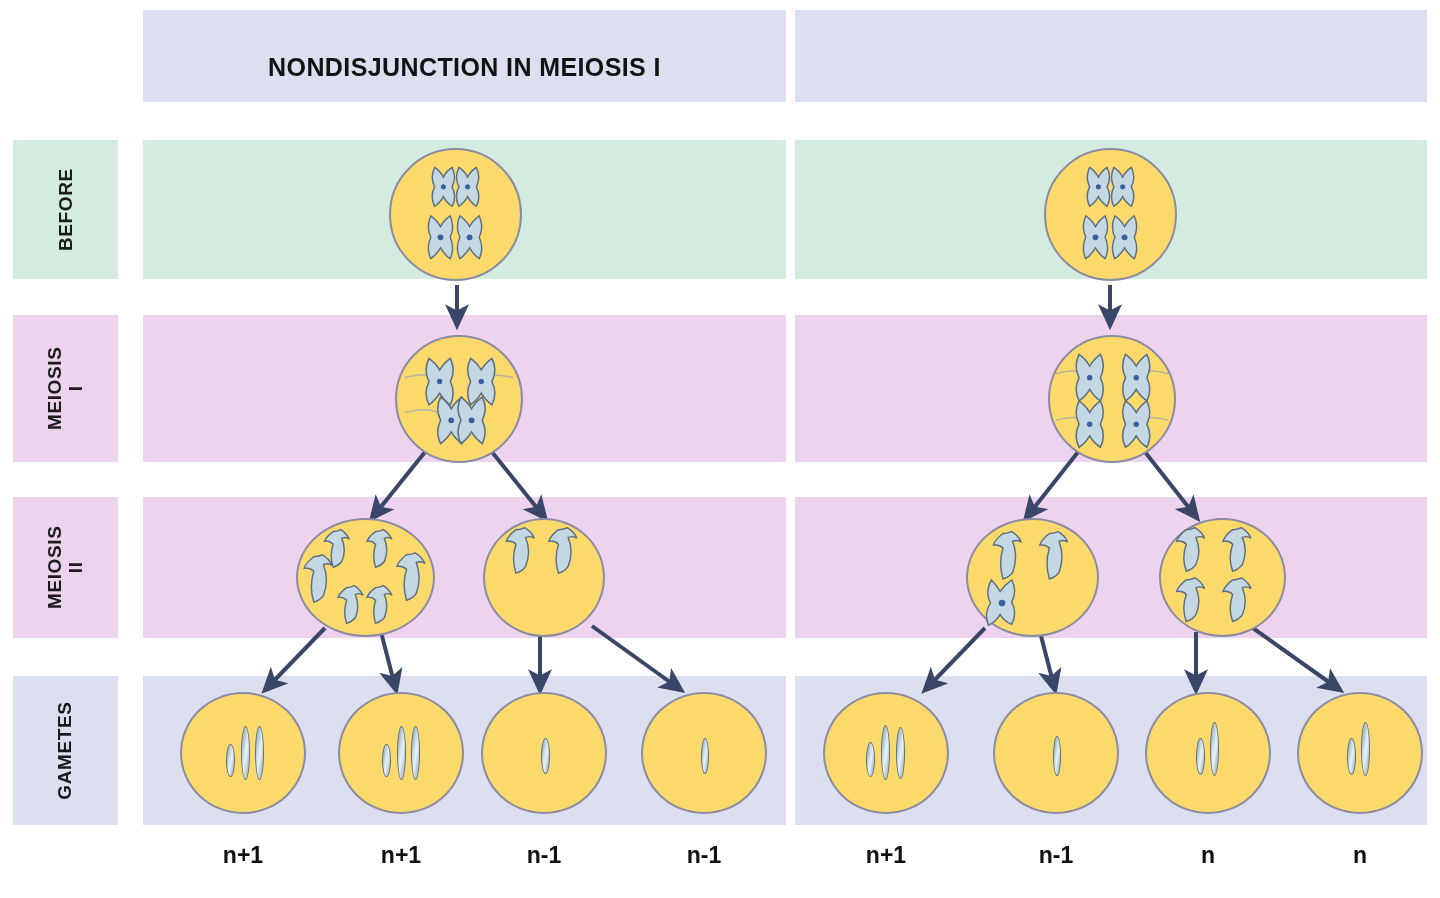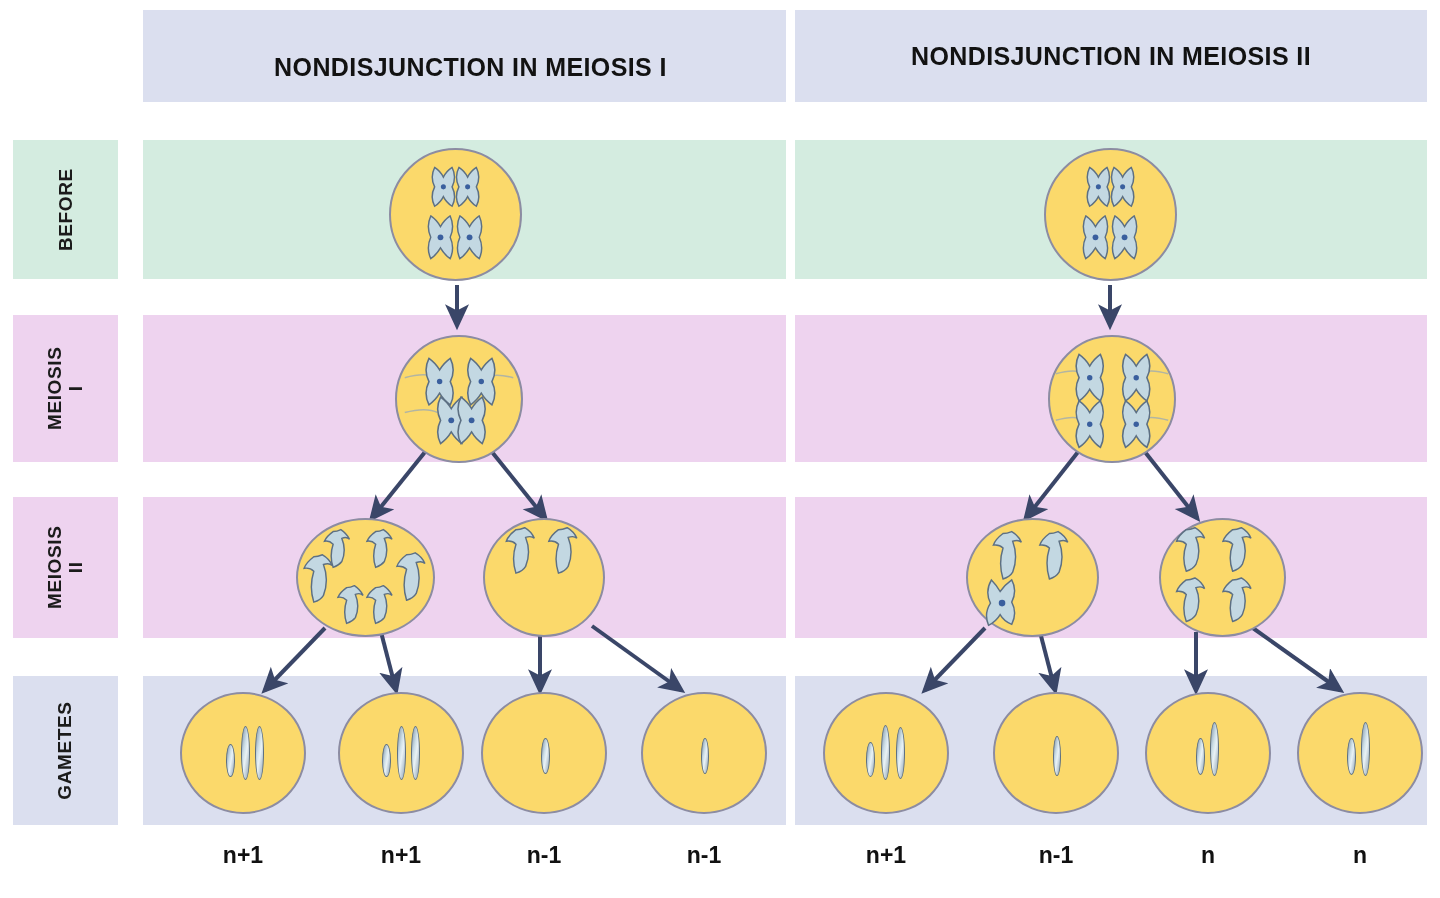--- a/index.html
+++ b/index.html
@@ -56,25 +56,22 @@
   }
 </style>
 </head>
 <body>
 
 <div id="stage">
 
   <div class="band band-header" style="left:143px;top:10px;width:643px;height:92px;"></div>
   <div class="band band-header" style="left:795px;top:10px;width:632px;height:92px;"></div>
 
-  <div class="header-title" style="left:143px;top:10px;width:643px;height:115px;padding-left:6px;">
+  <div class="header-title" style="left:143px;top:10px;width:643px;height:115px;">
     <span>NONDISJUNCTION IN MEIOSIS I</span>
-  </div>
-  <div class="header-title" style="left:795px;top:10px;width:632px;height:92px;">
-    <span>NONDISJUNCTION IN MEIOSIS II</span>
   </div>
 
   <div class="band band-before" style="left:13px;top:140px;width:105px;height:139px;"></div>
   <div class="band band-before" style="left:143px;top:140px;width:643px;height:139px;"></div>
   <div class="band band-before" style="left:795px;top:140px;width:632px;height:139px;"></div>
 
   <div class="band band-meiosis" style="left:13px;top:315px;width:105px;height:147px;"></div>
   <div class="band band-meiosis" style="left:143px;top:315px;width:643px;height:147px;"></div>
   <div class="band band-meiosis" style="left:795px;top:315px;width:632px;height:147px;"></div>
 

